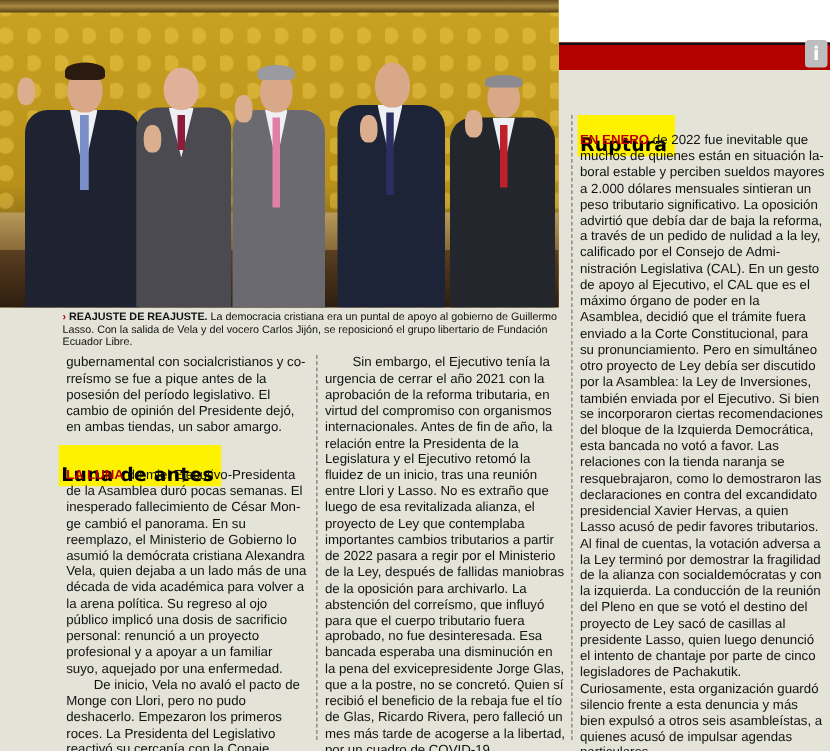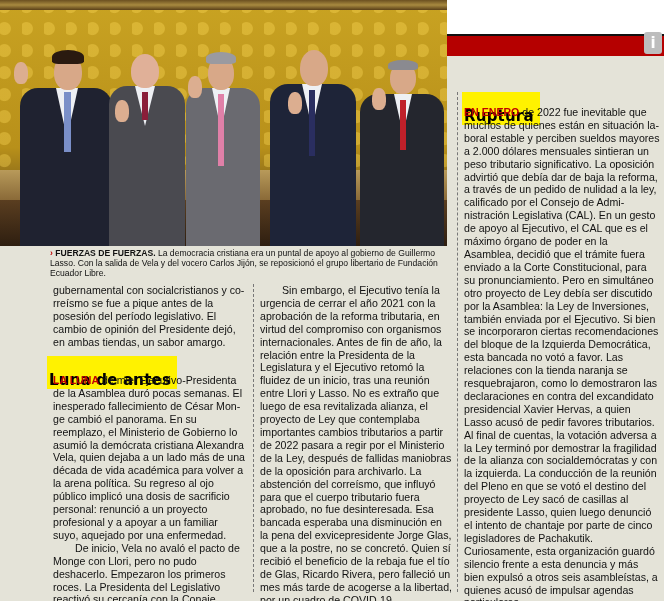--- a/index.html
+++ b/index.html
@@ -113,21 +113,21 @@
     <div class="shirt" style="left:36px;top:34px;width:18px;height:40px;"></div>
     <div class="tie" style="left:42px;top:40px;width:6px;height:50px;background:#c0202a;"></div>
     <div class="head" style="left:32px;top:2px;width:26px;height:32px;"></div>
     <div class="hair" style="left:30px;top:0;width:30px;height:10px;background:#8a8a90;"></div>
     <div class="hand" style="left:14px;top:28px;"></div>
   </div>
 </div>
 
 <div class="caption">
   <span class="arrow">›</span>
-  <span class="lead">FUERZAS DE FUERZAS.</span><span> La democracia cristiana era un puntal de apoyo al gobierno de Guillermo Lasso. Con la salida de Vela y del vocero Carlos Jijón, se reposicionó el grupo libertario de Fundación Ecuador Libre.</span>
+  <span class="lead">REAJUSTE DE REAJUSTE.</span><span> La democracia cristiana era un puntal de apoyo al gobierno de Guillermo Lasso. Con la salida de Vela y del vocero Carlos Jijón, se reposicionó el grupo libertario de Fundación Ecuador Libre.</span>
 </div>
 
 <div class="col col1">
   <p>gubernamental con socialcristianos y co­rreísmo se fue a pique antes de la posesión del período legislativo. El cambio de opi­nión del Presidente dejó, en ambas tien­das, un sabor amargo.</p>
 </div>
 <div class="sub sub1">Luna de antes</div>
 <div class="col col1" style="top:374px;">
   <p><span class="dropcap">LA LUNA</span><span> de miel Ejecutivo-Presiden­ta de la Asamblea duró pocas semanas. El inesperado fallecimiento de César Mon­ge cambió el panorama. En su reemplazo, el Ministerio de Gobierno lo asumió la de­mócrata cristiana Alexandra Vela, quien dejaba a un lado más de una década de vi­da académica para volver a la arena polí­tica. Su regreso al ojo público implicó una dosis de sacrificio personal: renunció a un proyecto profesional y a apoyar a un fami­liar suyo, aquejado por una enfermedad.</span></p>
   <p class="indent">De inicio, Vela no avaló el pacto de Monge con Llori, pero no pudo deshacer­lo. Empezaron los primeros roces. La Pre­sidenta del Legislativo reactivó su cercanía con la Conaie, aduciendo su proveniencia</p>
 </div>

